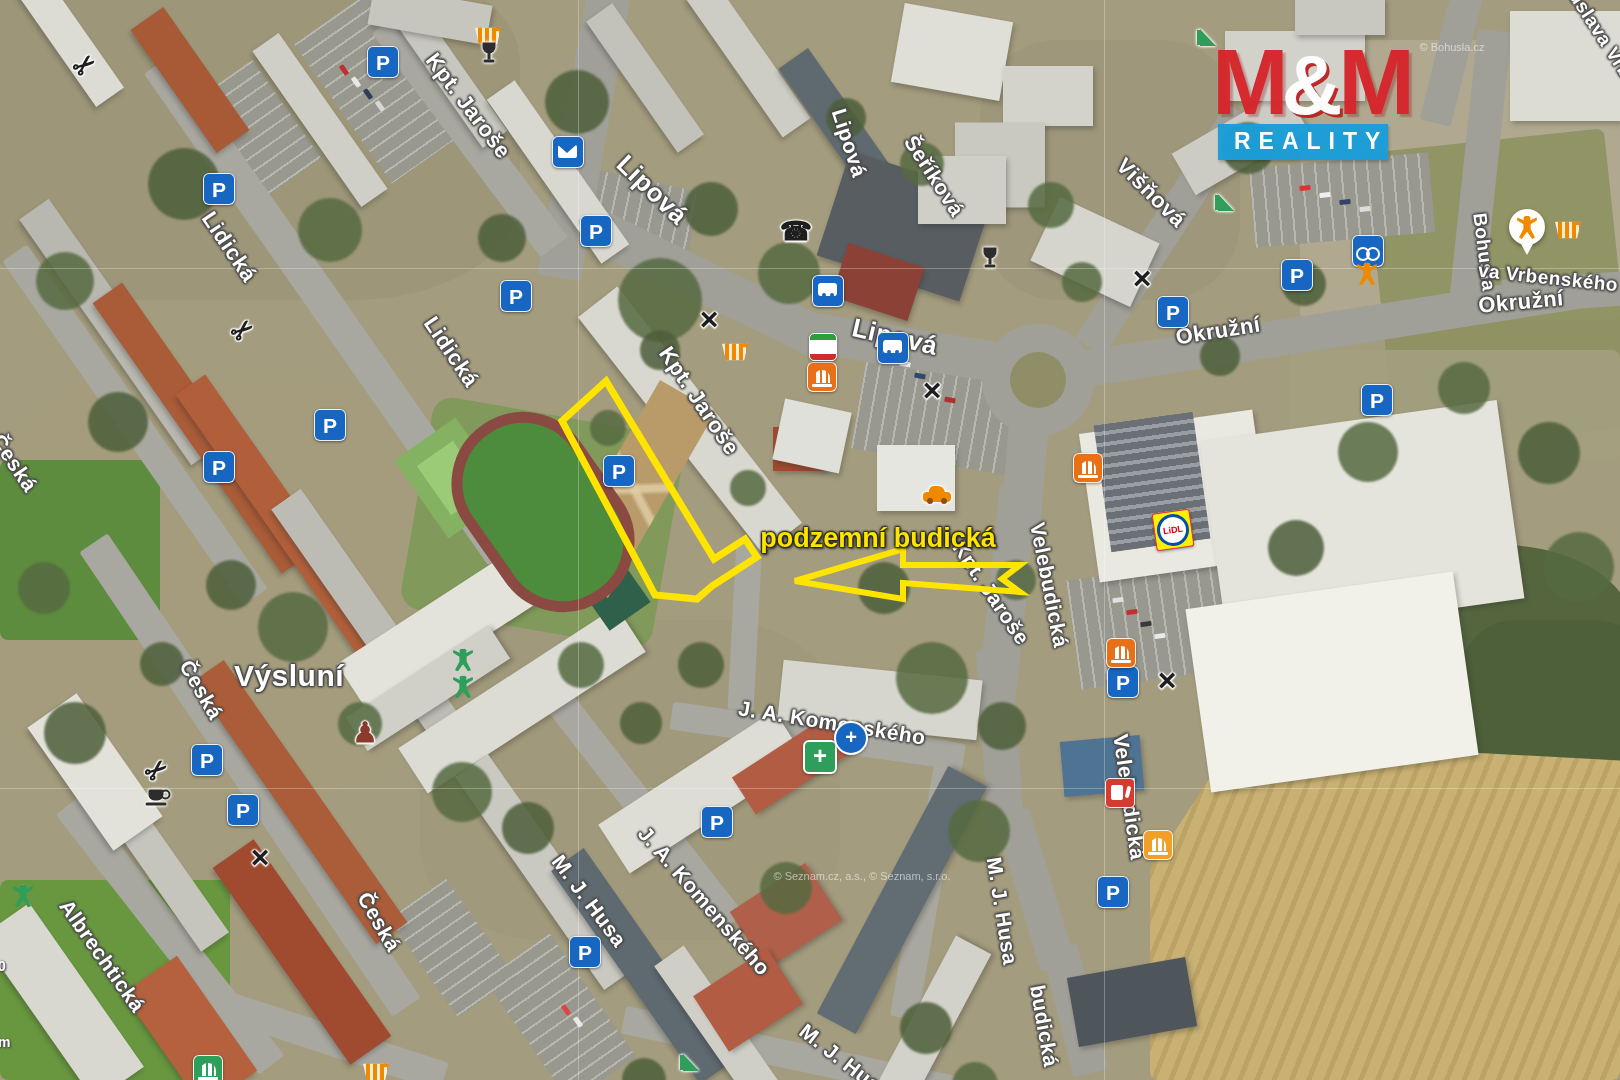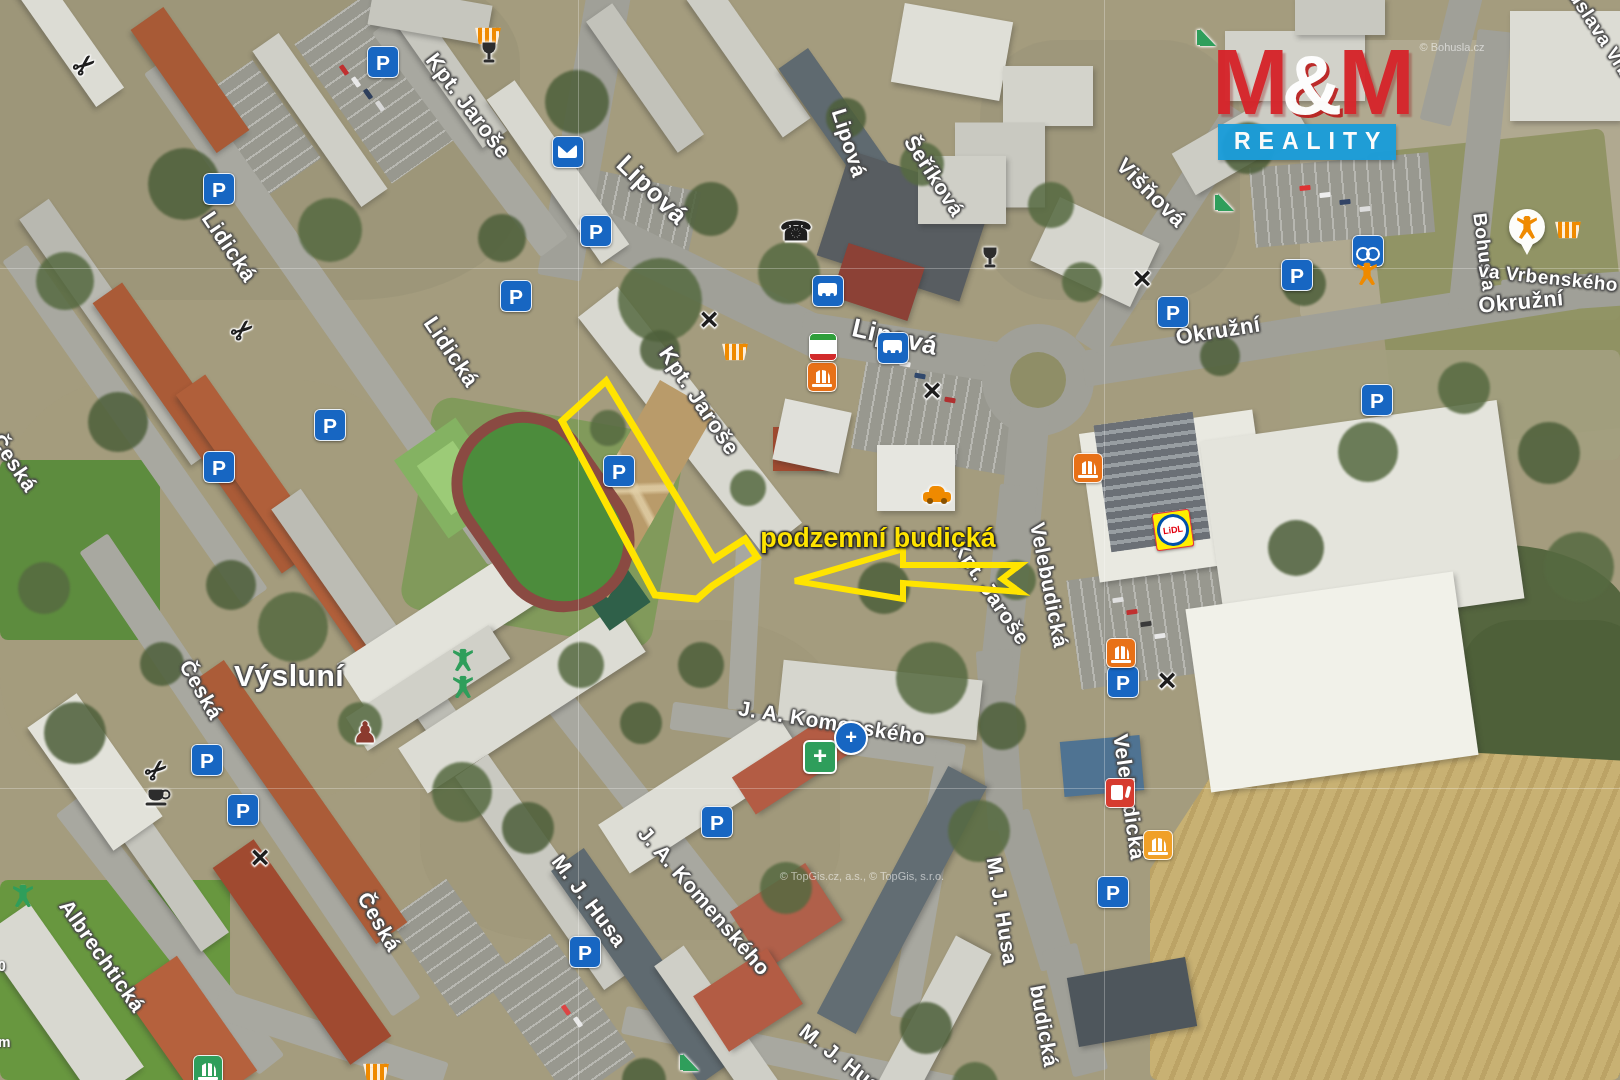--- a/index.html
+++ b/index.html
@@ -96,21 +96,21 @@
   
   .annot{position:absolute;left:0;top:0;z-index:35;}
   .annot-label{position:absolute;transform:translate(-50%,-50%);color:#ffe400;font-size:27px;font-weight:800;white-space:nowrap;z-index:45;
       text-shadow:1px 1px 2px #222,-1px -1px 2px #222,1px -1px 2px #222,-1px 1px 2px #222,2px 2px 3px rgba(0,0,0,.55);}
   
   .logo{position:absolute;left:1212px;top:36px;z-index:60;opacity:.97;}
   .logo-top{font-weight:900;font-size:92px;line-height:86px;color:#d6252b;letter-spacing:-9px;display:flex;align-items:center;
       text-shadow:3px 3px 2px rgba(140,20,20,.35);}
   .logo-amp{color:#fff;font-size:84px;font-weight:900;position:relative;z-index:2;margin:6px -4px 0 2px;letter-spacing:0;
       text-shadow:3px 3px 0 rgba(186,28,28,.95);}
-  .logo-band{background:#1b9dd9;color:#fff;font-weight:700;font-size:23px;letter-spacing:8px;padding:4px 8px 5px 16px;width:fit-content;margin:-4px 0 0 6px;box-shadow:1px 2px 3px rgba(0,0,0,.25);}
+  .logo-band{background:#1b9dd9;color:#fff;font-weight:700;font-size:23px;letter-spacing:8px;padding:4px 0 5px 16px;width:fit-content;margin:-4px 0 0 6px;box-shadow:1px 2px 3px rgba(0,0,0,.25);}
   
   .wm{position:absolute;color:rgba(255,255,255,.55);font-size:11px;z-index:50;white-space:nowrap;transform:translate(-50%,-50%);}
   .scale-part{position:absolute;left:-2px;color:#fff;font-weight:700;font-size:14px;z-index:50;
       text-shadow:0 0 2px #444,1px 1px 2px #444;}
   .dirt-x{position:absolute;transform:translate(-50%,-50%) rotate(var(--r,0deg));background:#b99b6a;z-index:4;
       background-image:linear-gradient(32deg,transparent 47%,rgba(226,208,168,.8) 49%,rgba(226,208,168,.8) 51%,transparent 53%),
                        linear-gradient(-32deg,transparent 47%,rgba(226,208,168,.8) 49%,rgba(226,208,168,.8) 51%,transparent 53%);}
 </style>
 </head>
 <body>
@@ -469,18 +469,18 @@
 
   <div class="logo">
     <div class="logo-top">
         <span>M</span>
         <span class="logo-amp">&amp;</span>
         <span>M</span>
       </div>
     <div class="logo-band">REALITY</div>
   </div>
 
-  <div class="wm" style="left:862px;top:876px;">© TopGis.cz, a.s., © TopGis, s.r.o.</div>
+  <div class="wm" style="left:862px;top:876px;">© Seznam.cz, a.s., © Seznam, s.r.o.</div>
   <div class="wm" style="left:1452px;top:47px;z-index:55;">© Bohusla.cz</div>
   <div class="scale-part" style="top:958px;">0</div>
   <div class="scale-part" style="top:1034px;">m</div>
 
 </div>
 
 </body></html>

